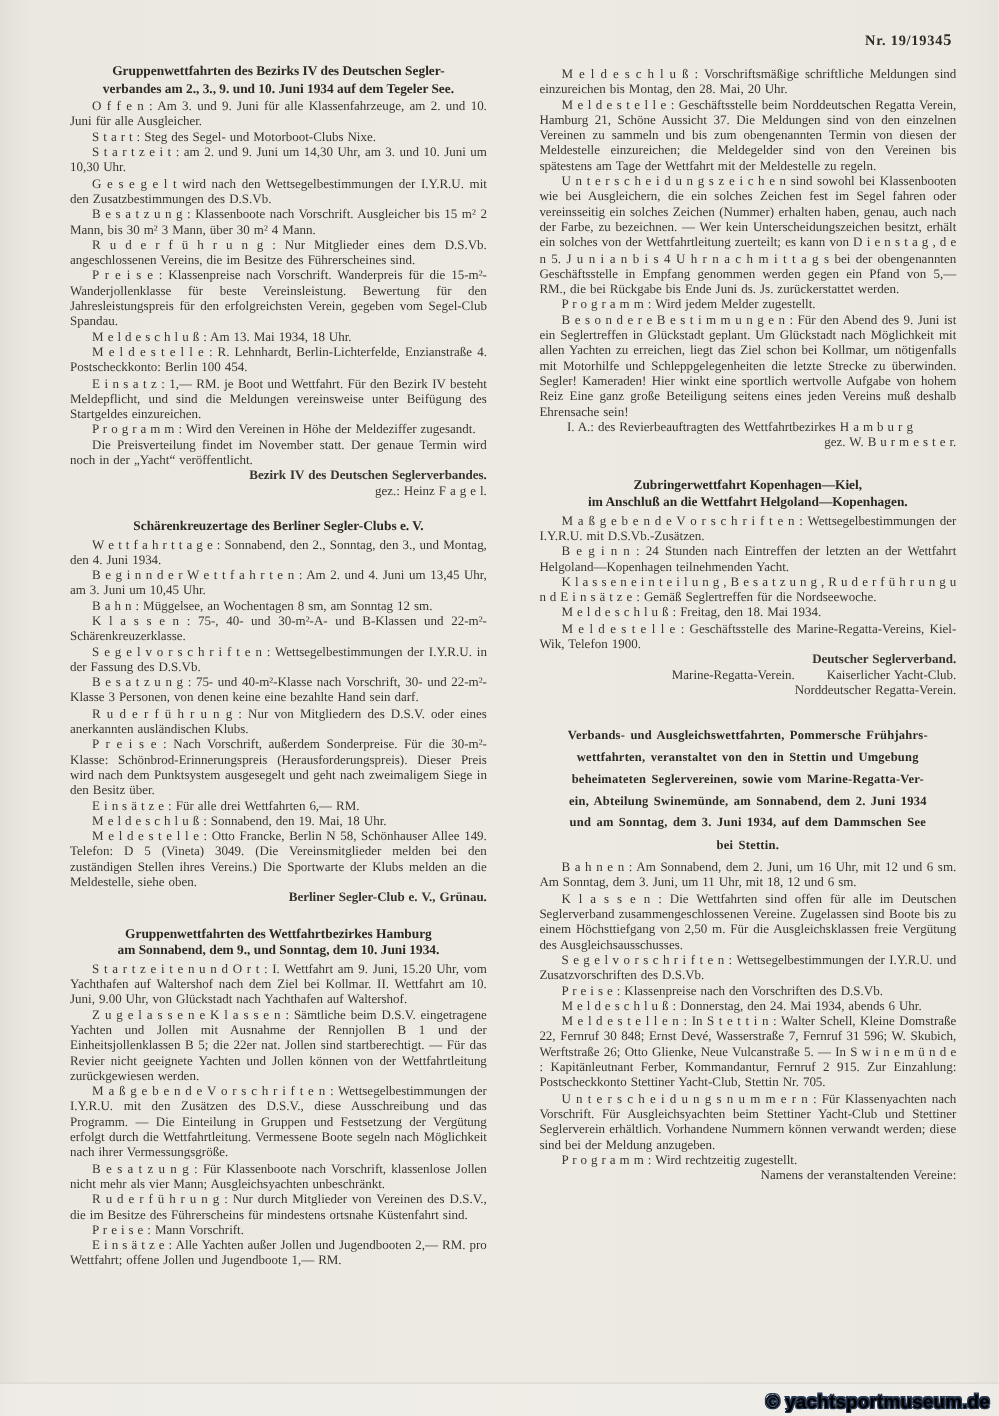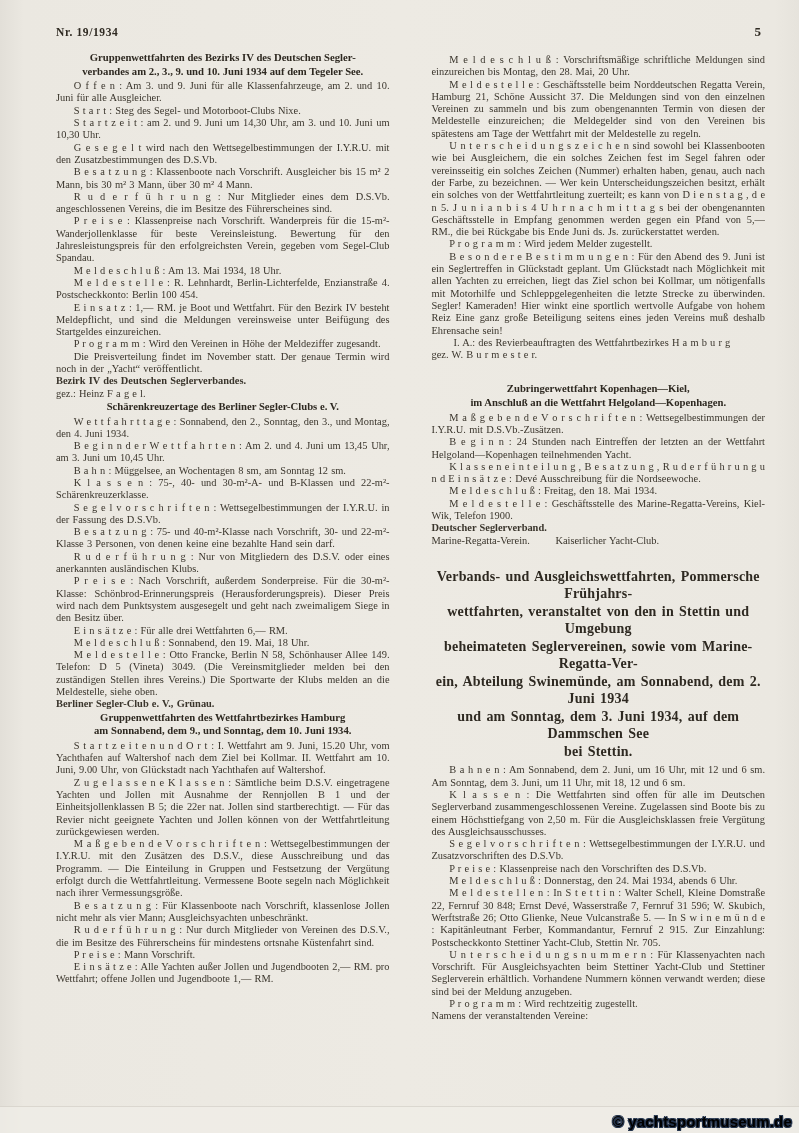--- a/index.html
+++ b/index.html
@@ -7,48 +7,48 @@
   body {
     width:799px; height:1133px;
     position:relative; overflow:hidden;
     background:linear-gradient(90deg,#e2dfd8 0%, #ebe8e1 3%, #edeae3 50%, #ebe8e1 97%, #e6e3dc 100%);
     font-family:"Liberation Serif","DejaVu Serif",serif;
     color:#3a352c;
   }
   .page-inner { padding:24px 34px 0 56px; }
 
   .pagehead {
-    display:flex; justify-content:space-between; align-items:baseline;
+    display:flex; justify-content:flex-end; align-items:baseline;
     margin-bottom:11px; font-weight:bold; color:#2f2a22;
   }
   .issue  { font-size:11.5px; letter-spacing:0.6px; }
   .pagenum{ font-size:13px; padding-right:4px; }
 
   .columns { display:grid; grid-template-columns:1fr 1fr; column-gap:42px; }
 
-  .article { }
+  .article { margin-top:15px; }
   .article:first-child { margin-top:0; }
   .column:last-child .article { margin-top:21px; }
   .column:last-child .article:first-child { margin-top:3px; }
 
   .heading {
     margin:0 0 2px 0; font-size:10.7px; line-height:13.6px;
     text-align:center; font-weight:bold; color:#2e2921;
   }
   .heading.spread {
-    font-size:14px; line-height:17.5px;
+    font-size:10px; line-height:17.5px;
     word-spacing:1.5px; letter-spacing:0.2px; margin-bottom:4px;
   }
 
   .para {
     margin:0; font-size:10.4px; line-height:12.3px;
     text-align:justify; text-indent:1.7em; word-spacing:0.6px;
   }
   .para.flush  { text-indent:0;padding-left:22px; }
-  .para.center { text-align:left; text-indent:0; white-space:pre-wrap; }
+  .para.center { text-align:right; text-indent:0; white-space:pre-wrap; }
 
   .scan-edge {
     position:absolute; left:0; right:0; bottom:0; height:26px;
     background:#f0eee8; border-top:1px solid #d6d2ca; opacity:0.75;
   }
   .watermark {
     position:absolute; right:7px; bottom:3px;
     font-family:"Liberation Sans","DejaVu Sans",sans-serif;
     font-weight:bold; font-size:15px; letter-spacing:0.2px;
     color:#000000;
@@ -128,25 +128,26 @@
           <p class="para flush">I. A.: des Revierbeauftragten des Wettfahrtbezirkes H a m b u r g</p>
           <p class="para center">gez. W. B u r m e s t e r.</p>
         </section>
         <section class="article">
           <h2 class="heading">
             <div>Zubringerwettfahrt Kopenhagen—Kiel,</div>
             <div>im Anschluß an die Wettfahrt Helgoland—Kopenhagen.</div>
           </h2>
           <p class="para">M a ß g e b e n d e  V o r s c h r i f t e n :  Wettsegelbestimmungen der I.Y.R.U. mit D.S.Vb.-Zusätzen.</p>
           <p class="para">B e g i n n :  24 Stunden nach Eintreffen der letzten an der Wettfahrt Helgoland—Kopenhagen teilnehmenden Yacht.</p>
-          <p class="para">K l a s s e n e i n t e i l u n g ,  B e s a t z u n g ,  R u d e r f ü h r u n g  u n d  E i n s ä t z e :  Devé Ausschreibung für die Nordseewoche.</p>
+          <p class="para">K l a s s e n e i n t e i l u n g ,  B e s a t z u n g ,  R u d e r f ü h r u n g  u n d  E i n s ä t z e :  Gemäß Seglertreffen für die Nordseewoche.</p>
           <p class="para">M e l d e s c h l u ß :  Freitag, den 18. Mai 1934.</p>
           <p class="para">M e l d e s t e l l e :  Geschäftsstelle des Marine-Regatta-Vereins, Kiel-Wik, Telefon 1900.</p>
           <p class="para center"><b>Deutscher Seglerverband.</b></p>
           <p class="para center">Marine-Regatta-Verein.        Kaiserlicher Yacht-Club.</p>
+          <p class="para center">Norddeutscher Regatta-Verein.</p>
         </section>
         <section class="article">
           <h2 class="heading spread">
             <div>Verbands- und Ausgleichswettfahrten, Pommersche Frühjahrs-</div>
             <div>wettfahrten, veranstaltet von den in Stettin und Umgebung</div>
             <div>beheimateten Seglervereinen, sowie vom Marine-Regatta-Ver-</div>
             <div>ein, Abteilung Swinemünde, am Sonnabend, dem 2. Juni 1934</div>
             <div>und am Sonntag, dem 3. Juni 1934, auf dem Dammschen See</div>
             <div>bei Stettin.</div>
           </h2>

